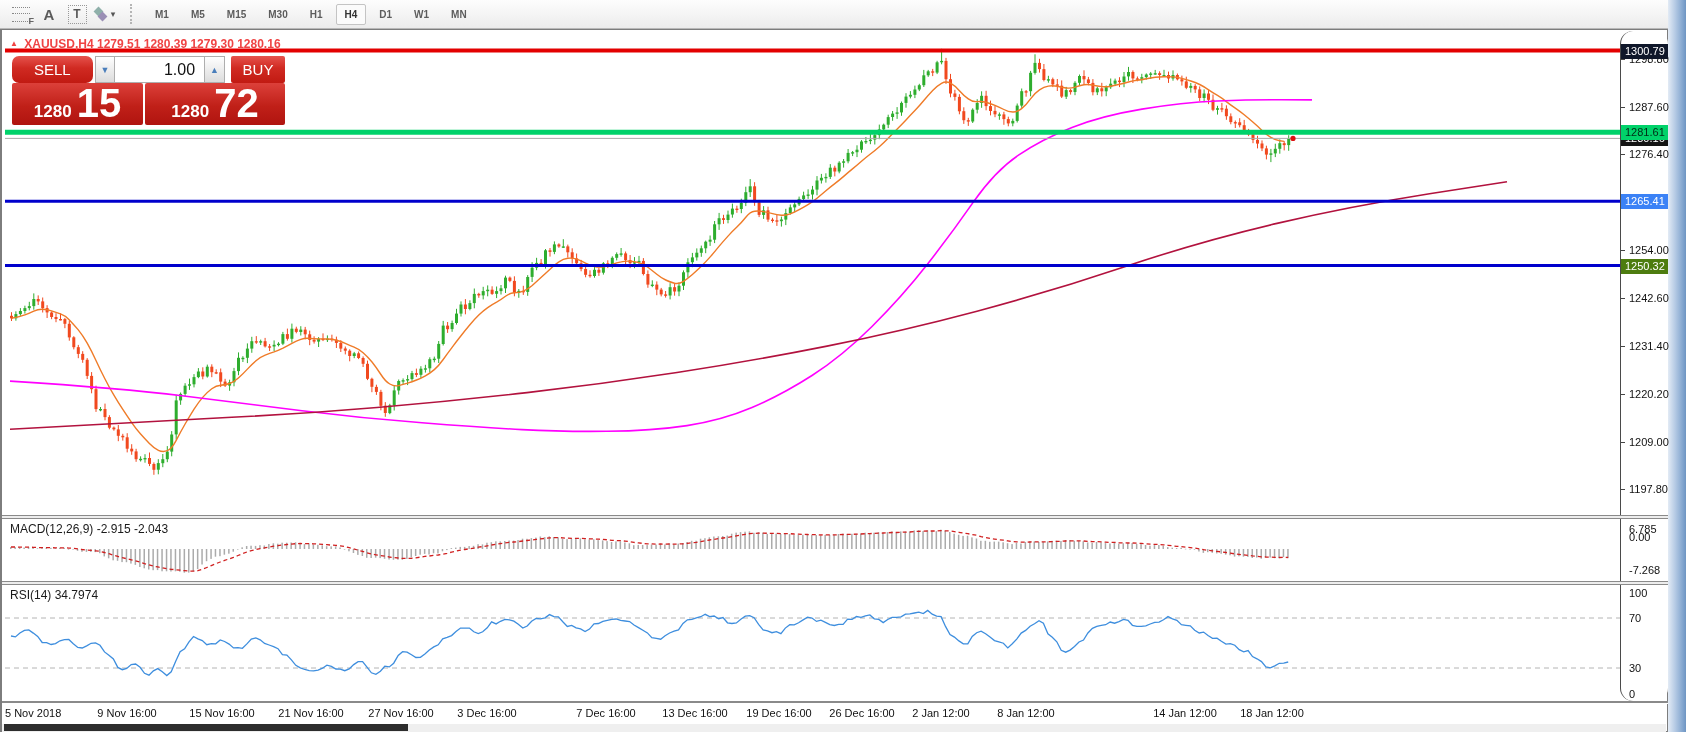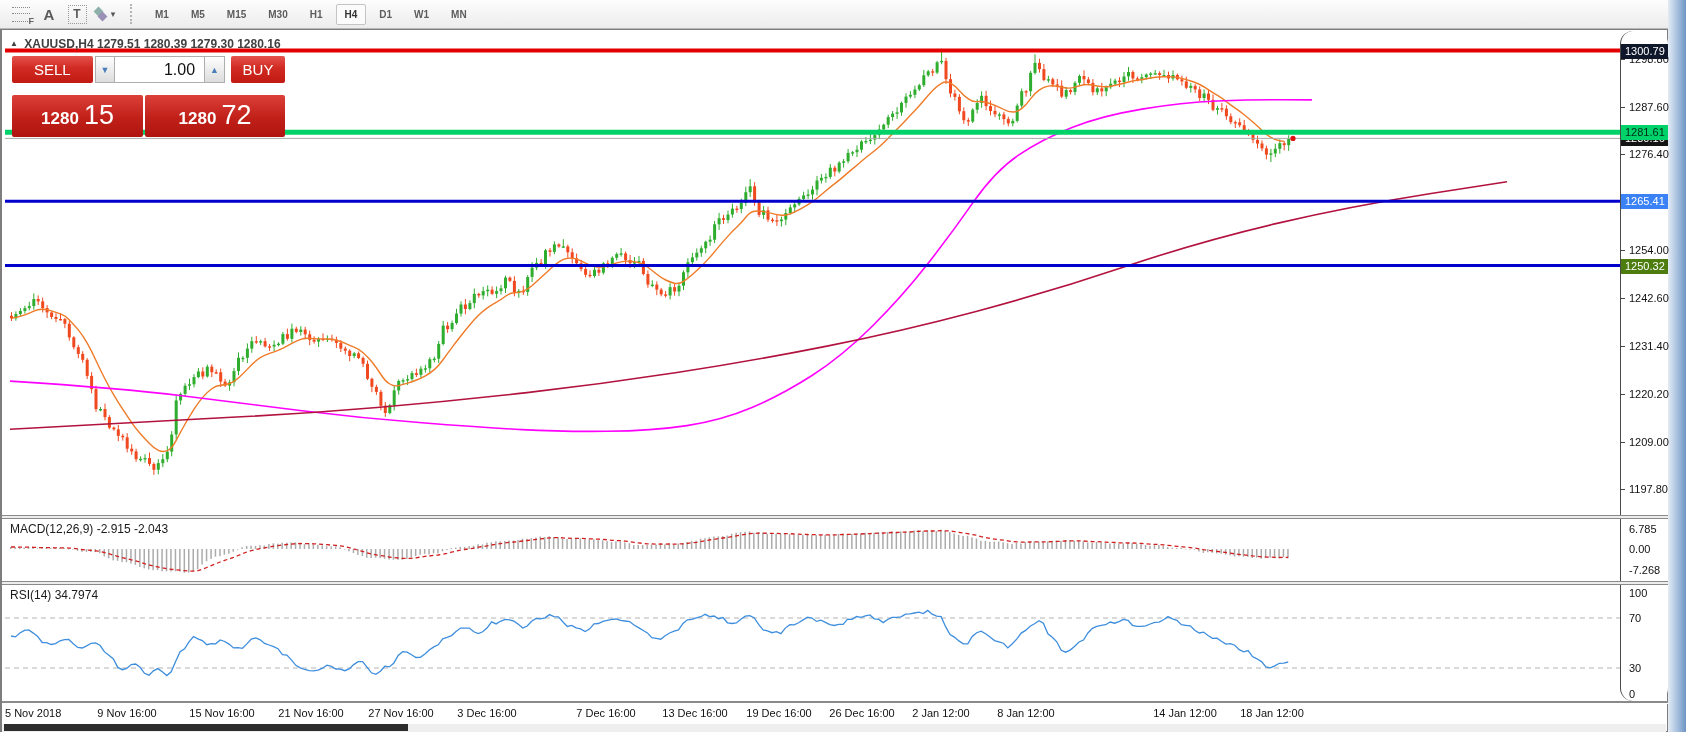--- a/index.html
+++ b/index.html
@@ -32,21 +32,21 @@
     box-sizing:border-box;border:1px solid #7d7d7d;border-left:2px solid #7d7d7d;}
   svg{position:absolute;left:0;}
   #svg-main{top:1px;width:1618px;height:486px;}
   #svg-macd{top:489px;width:1618px;height:62px;}
   #svg-rsi{top:555px;width:1618px;height:116px;}
   .sep{position:absolute;left:0;width:1666px;height:4px;background:#ededed;
     border-top:1px solid #8a8a8a;border-bottom:1px solid #8a8a8a;box-sizing:border-box;z-index:5;}
   .sepA{top:485px;} .sepB{top:551px;}
   .axis-border{position:absolute;left:0;top:671px;width:1666px;height:2px;background:#8a8a8a;
     border-bottom:1px solid #fff;z-index:5;}
-  .chart-title{position:absolute;left:8px;top:7px;font-size:12px;font-weight:700;color:#404040;z-index:4;}
+  .chart-title{position:absolute;left:8px;top:7px;font-size:12px;font-weight:700;color:#ef4444;z-index:4;}
   .chart-title .tri{font-size:8px;vertical-align:2px;margin-right:3px;}
   .panel-label{position:absolute;left:8px;font-size:12px;color:#1a1a1a;z-index:6;}
   .macd-label{top:492px;} .rsi-label{top:558px;}
   .annotation{position:absolute;left:1292px;top:303px;font-size:29px;color:#ff1e1e;z-index:4;
     letter-spacing:1px;white-space:nowrap;}
   
   .scale-col{position:absolute;left:1618px;top:1px;width:48px;height:670px;background:#fff;
     border-left:1px solid #4a4a4a;box-sizing:border-box;z-index:4;border-radius:13px;}
   .ptick{position:absolute;left:8px;font-size:11px;color:#111;white-space:nowrap;}
   .pdash{position:absolute;left:0;width:4px;height:1px;background:#444;}
@@ -57,33 +57,33 @@
   .tlabel{position:absolute;top:4px;font-size:11px;color:#111;white-space:nowrap;transform:translateX(-50%);}
   .tlabel.first{transform:none;}
   
   .scrollbar{position:absolute;left:0;top:694px;width:1664px;height:8px;background:#efefef;z-index:6;}
   .thumb{position:absolute;left:2px;top:0px;width:404px;height:7px;background:#2d2d2d;}
   
   .trade-panel{position:absolute;left:10px;top:26px;width:273px;height:71px;z-index:7;}
   .tp-row{display:flex;height:27px;}
   .tp-btn{background:linear-gradient(#e6524c,#d02a22 45%,#c11a12);color:#fff;font-size:15px;
     display:flex;align-items:center;justify-content:center;border-radius:2px;}
-  .tp-sell{width:85px;margin-right:2px;}
+  .tp-sell{width:85px;margin-right:2px;border-radius:7px;}
   .tp-buy{width:57px;margin-left:6px;}
   .tp-spin{width:22px;background:linear-gradient(#fefefe,#dcdcdc);border:1px solid #aeaeae;
     box-sizing:border-box;color:#4a7ebb;font-size:9px;display:flex;align-items:center;justify-content:center;}
   .tp-vol{width:93px;background:#fff;border-top:1px solid #aeaeae;border-bottom:1px solid #aeaeae;
     box-sizing:border-box;font-size:16px;color:#111;text-align:right;line-height:25px;padding-right:9px;}
-  .tp-prices{display:flex;height:42px;margin-top:12px;}
+  .tp-prices{display:flex;height:42px;margin-top:0;}
   .tp-price{background:linear-gradient(#dc403a,#c02018 55%,#b01410);color:#fff;border-radius:2px;
     display:flex;align-items:baseline;justify-content:center;padding-top:2px;box-sizing:border-box;}
   .tp-price-sell{width:131px;margin-right:2px;}
   .tp-price-buy{width:140px;}
   .pp-main{font-size:17px;font-weight:700;margin-right:5px;}
-  .pp-big{font-size:27px;line-height:36px;font-weight:400;}
+  .pp-big{font-size:40px;line-height:36px;font-weight:700;}
   
   .aero-strip{position:absolute;left:1668px;top:0;width:18px;height:732px;
     background:linear-gradient(90deg,#e3ebf5 0%,#b5cae4 40%,#7fa3cd 85%,#6e95c2 100%);}
 </style>
 </head>
 <body>
 
 <div class="app">
 
   <div class="toolbar">
@@ -1053,21 +1053,21 @@
         <div class="ptick" style="top:261px">1242.60</div>
         <div class="pdash" style="top:315px"></div>
         <div class="ptick" style="top:309px">1231.40</div>
         <div class="pdash" style="top:363px"></div>
         <div class="ptick" style="top:357px">1220.20</div>
         <div class="pdash" style="top:411px"></div>
         <div class="ptick" style="top:405px">1209.00</div>
         <div class="pdash" style="top:458px"></div>
         <div class="ptick" style="top:452px">1197.80</div>
         <div class="ptick" style="top:492px">6.785</div>
-        <div class="ptick" style="top:512px">0.00</div>
+        <div class="ptick" style="top:500px">0.00</div>
         <div class="ptick" style="top:533px">-7.268</div>
         <div class="ptick" style="top:556px">100</div>
         <div class="ptick" style="top:581px">70</div>
         <div class="ptick" style="top:631px">30</div>
         <div class="ptick" style="top:657px">0</div>
         <div class="pbadge" style="top:13px;background:#0f172a;color:#ffffff">1300.79</div>
         <div class="pbadge" style="top:100px;background:#141414;color:#ffffff">1280.16</div>
         <div class="pbadge" style="top:94px;background:#00d26a;color:#012c16">1281.61</div>
         <div class="pbadge" style="top:163px;background:#3b82f6;color:#ffffff">1265.41</div>
         <div class="pbadge" style="top:228px;background:#4d7c0f;color:#ffffff">1250.32</div>

